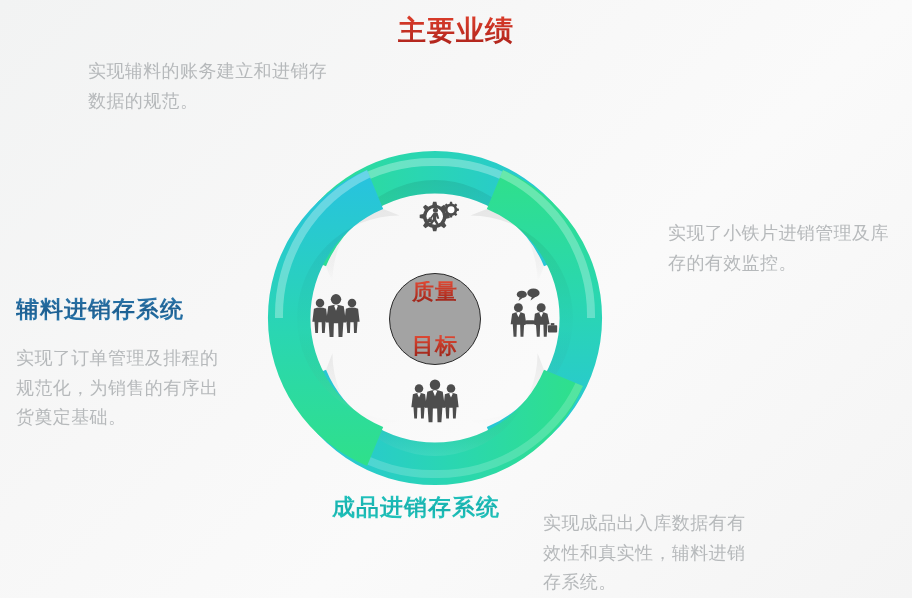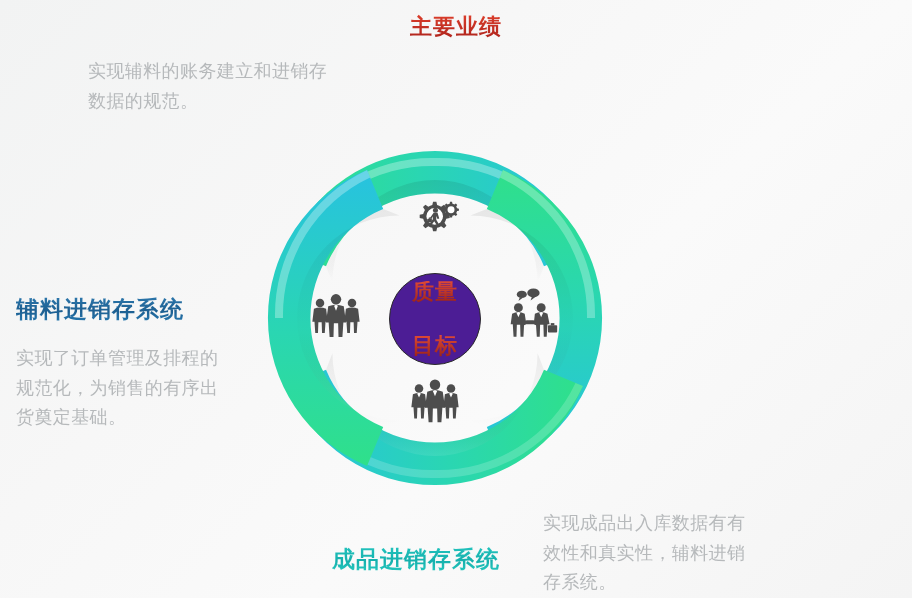--- a/index.html
+++ b/index.html
@@ -22,21 +22,21 @@
     height: 598px;
   }
 
   
   .main-title {
     position: absolute;
     left: 0;
     top: 12px;
     width: 912px;
     text-align: center;
-    font-size: 22px;
+    font-size: 28px;
     font-weight: bold;
     letter-spacing: 1px;
     color: #c0392b;
     background: linear-gradient(180deg, #e0402c 0%, #a8201a 100%);
     -webkit-background-clip: text;
     background-clip: text;
     -webkit-text-fill-color: transparent;
     font-family: "DejaVu Sans", "Liberation Sans", sans-serif;
   }
 
@@ -61,21 +61,21 @@
     color: #2a87c4;
   }
   .title-teal {
     background-image: linear-gradient(180deg, #25c6c0 0%, #15b0ad 55%, #2bd0c4 100%);
     color: #1cbcb6;
   }
 
   #title-top    { left: 332px; top: 82px; }
   #title-left   { left: 16px;  top: 294px; }
   #title-right  { left: 666px; top: 298px; }
-  #title-bottom { left: 332px; top: 544px; }
+  #title-bottom { left: 332px; top: 492px; }
 
   
   .sec-desc {
     position: absolute;
     font-size: 18px;
     line-height: 1.65;
     color: #b6b9bb;
     font-family: "DejaVu Sans", "Liberation Sans", sans-serif;
     letter-spacing: 0.4px;
   }
@@ -95,21 +95,21 @@
   #ring-svg { display: block; width: 380px; height: 380px; }
 
   
   #center-circle {
     position: absolute;
     left: 389px;
     top: 273px;
     width: 92px;
     height: 92px;
     border-radius: 50%;
-    background: #4c1d95;
+    background: #a3a3a3;
     border: 1.4px solid #2b2b2b;
     box-sizing: border-box;
     display: flex;
     flex-direction: column;
     align-items: center;
     justify-content: center;
     line-height: 1.02;
     gap: 32px;
   }
   #center-circle span {
@@ -350,16 +350,17 @@
 
   <div class="sec-title title-blue" id="title-left">辅料进销存系统</div>
 
 
   <div class="sec-title title-teal" id="title-bottom">成品进销存系统</div>
 
   <div class="sec-desc" id="desc-top">实现辅料的账务建立和进销存数据的规范。</div>
 
   <div class="sec-desc" id="desc-left">实现了订单管理及排程的规范化，为销售的有序出货奠定基础。</div>
 
+  <div class="sec-desc" id="desc-right">实现了小铁片进销管理及库存的有效监控。</div>
 
   <div class="sec-desc" id="desc-bottom">实现成品出入库数据有有效性和真实性，辅料进销存系统。</div>
 
 </div>
 
 </body></html>

